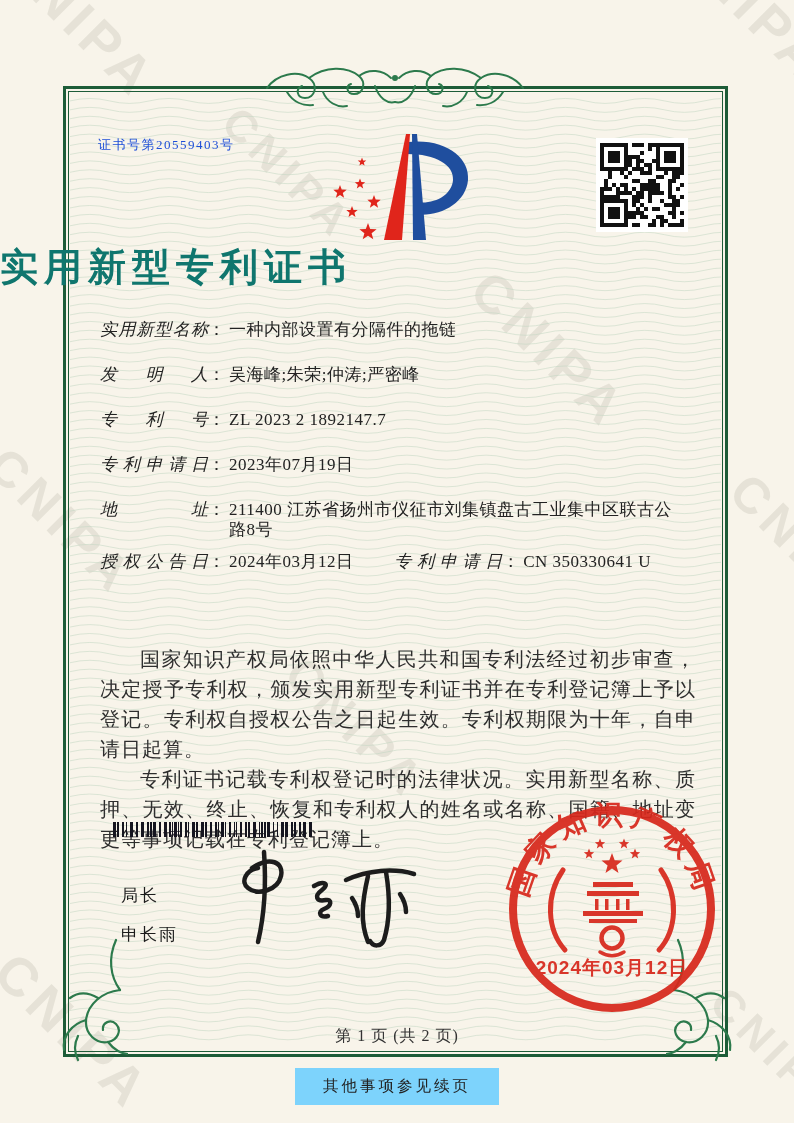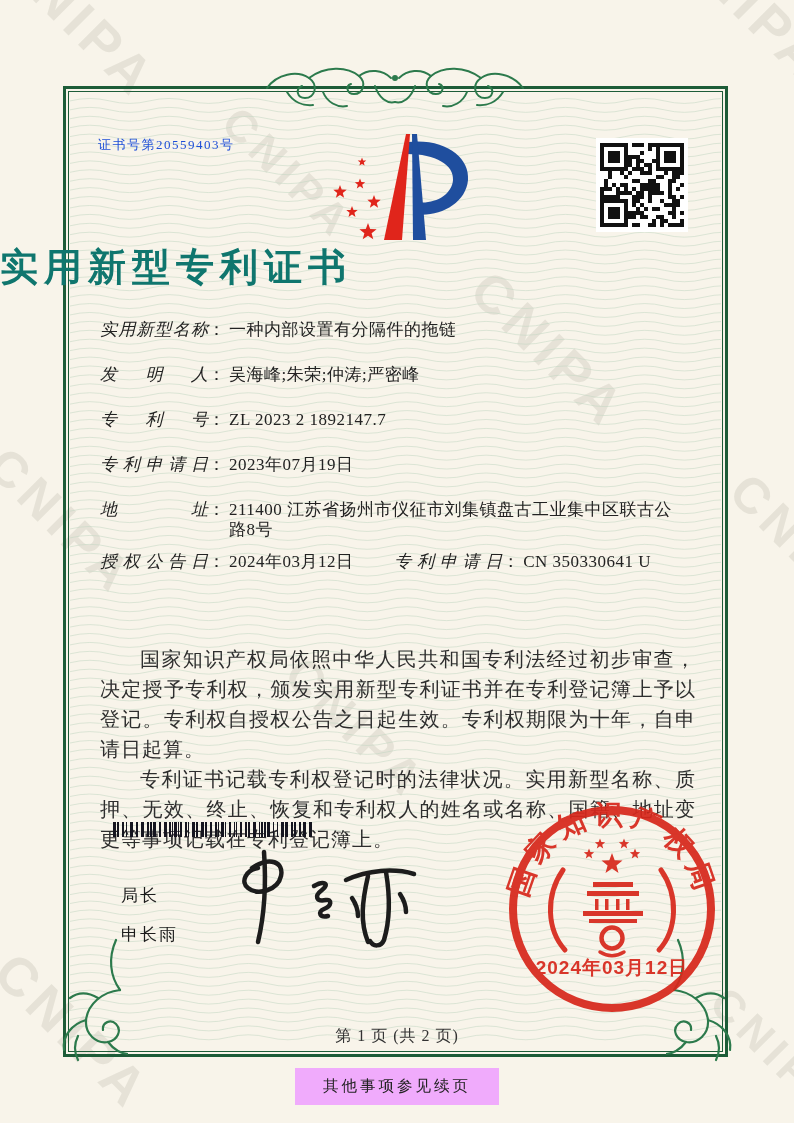--- a/index.html
+++ b/index.html
@@ -62,21 +62,21 @@
   .seal-stroke{stroke:var(--seal_red,#d7281c);fill:none;}
   .seal-fill{fill:var(--seal_red,#d7281c);}
   .seal-arc-text{font-size:28px;font-weight:bold;letter-spacing:7px;fill:var(--seal_red,#d7281c);
                  font-family:"Liberation Serif","DejaVu Serif",serif;}
   .seal-date{font-size:19px;font-weight:bold;letter-spacing:1px;fill:var(--seal_red,#d7281c);
              font-family:"Liberation Sans","DejaVu Sans",sans-serif;}
 
   .page-info{position:absolute;left:0;right:0;top:1026px;text-align:center;font-size:16px;
              letter-spacing:1px;color:#333;}
   .continuation{position:absolute;left:50%;top:1068px;transform:translateX(-50%);
-                background:#f0abfc;padding:8px 28px;font-size:15.5px;letter-spacing:3px;color:#222;}
+                background:#7dd3fc;padding:8px 28px;font-size:15.5px;letter-spacing:3px;color:#222;}
 </style>
 </head>
 <body style="--page_cream: #f8f4ea; --frame_green: #1d5c38; --ornament_green: #2c7a4c; --wave_green: #c2d6c2; --seal_red: #d7281c; --logo_red: #e0251b; --logo_blue: #1f4e9e;">
 
 <div class="page">
 
   <span class="wm" style="left:-18px;top:-12px;font-size:54px">CNIPA</span>
   <span class="wm" style="left:652px;top:-28px;font-size:54px">CNIPA</span>
   <span class="wm" style="left:206px;top:148px;font-size:44px">CNIPA</span>
   <span class="wm" style="left:452px;top:318px;font-size:54px">CNIPA</span>

